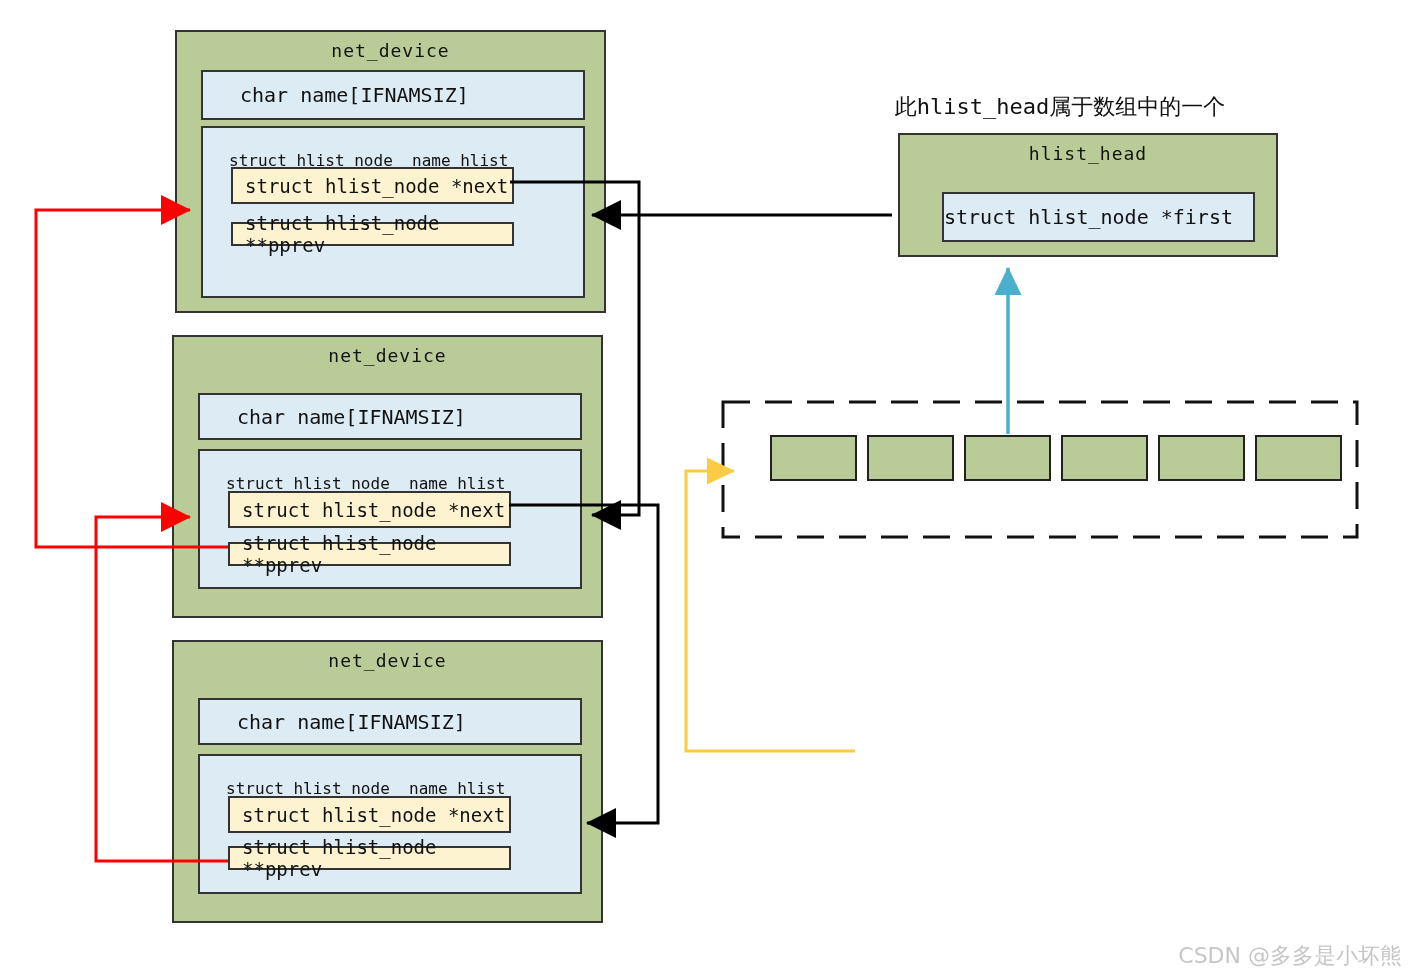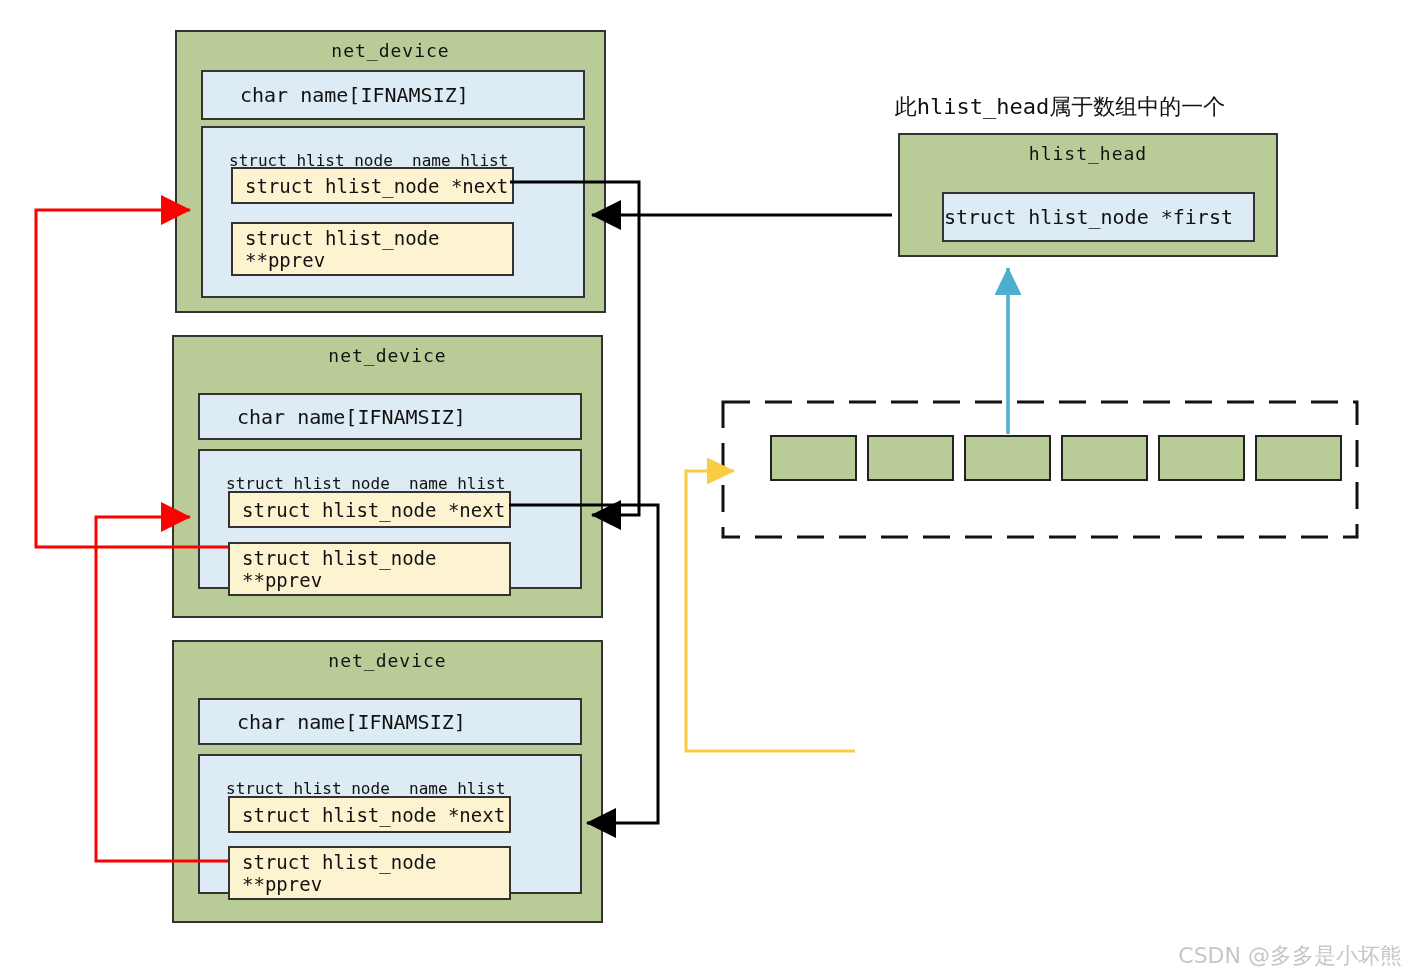--- a/index.html
+++ b/index.html
@@ -29,21 +29,21 @@
   .charbox{position:absolute;left:24px;top:56px;width:384px;height:47px;background:var(--blue);
            border:2px solid var(--border);display:flex;align-items:center;padding-left:37px;font-size:20px;}
   .d1 .charbox{top:38px;height:50px;}
   .ncontainer{position:absolute;left:24px;top:112px;width:384px;height:140px;background:var(--blue);
            border:2px solid var(--border);}
   .d1 .ncontainer{top:94px;height:172px;}
   .heading{position:absolute;top:23px;left:26px;font-size:16px;white-space:pre;}
   .field{position:absolute;left:28px;width:283px;height:37px;background:var(--yellow);
          border:2px solid var(--border);display:flex;align-items:center;padding-left:12px;font-size:19px;}
   .fnext{top:40px;}
-  .fpprev{top:90px;height:54px;}
+  .fpprev{top:90px;height:24px;}
   .d1 .fnext{top:39px;}
   .d1 .fpprev{top:94px;}
   .d2 .fpprev{top:91px;}
 
   
   .caption{position:absolute;left:840px;top:92px;width:440px;text-align:center;font-size:22px;line-height:30px;}
   .hhead{position:absolute;left:850px;top:133px;width:380px;height:124px;background:var(--green);
          border:2px solid var(--border);margin-left:48px;}
   .firstbox{position:absolute;left:42px;top:57px;width:313px;height:50px;background:var(--blue);
          border:2px solid var(--border);display:flex;align-items:center;font-size:20px;}

